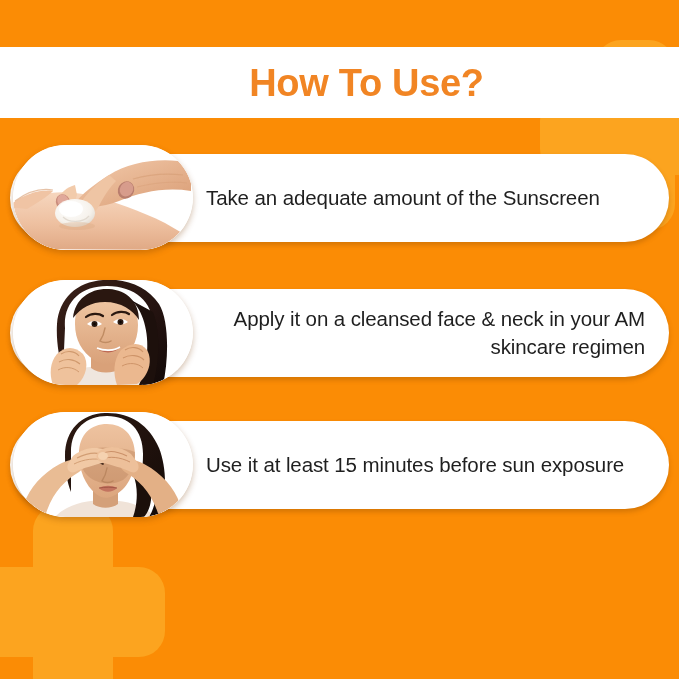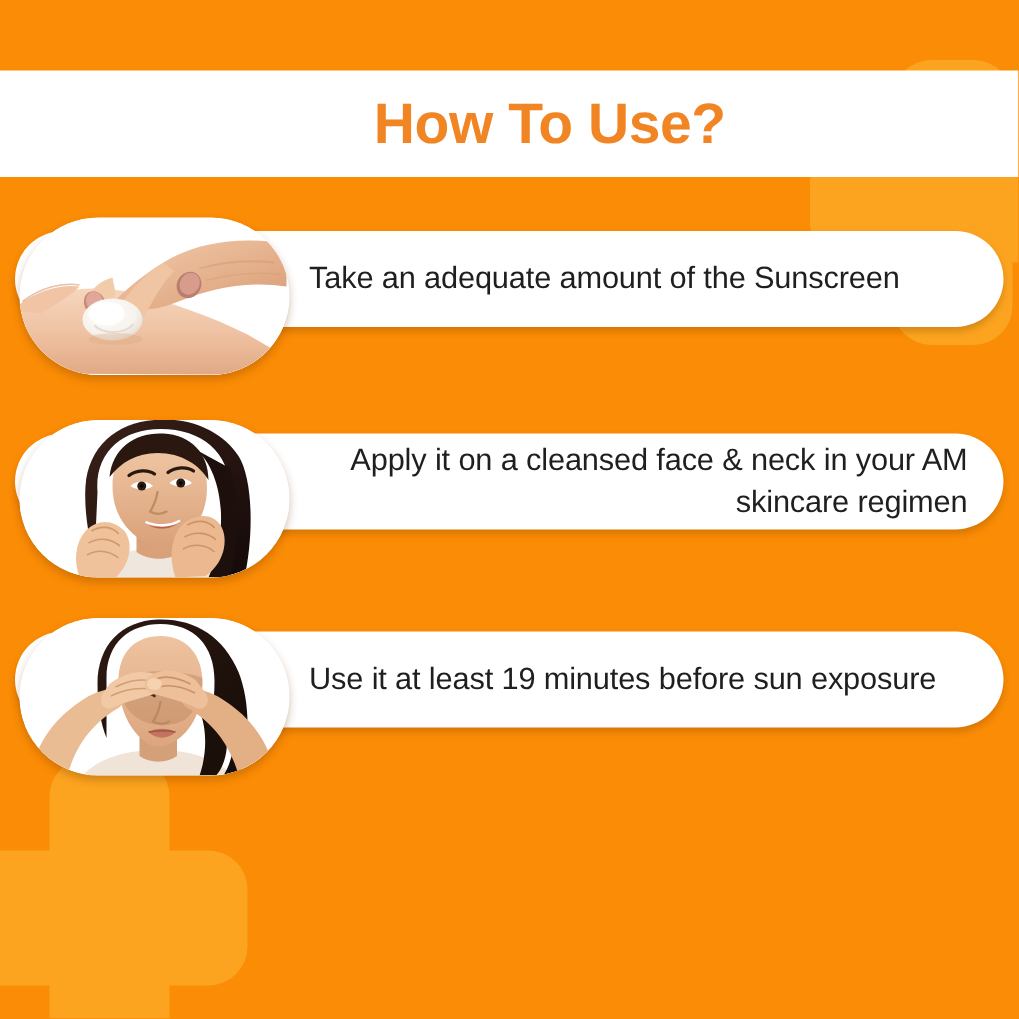--- a/index.html
+++ b/index.html
@@ -92,21 +92,21 @@
   }
   #step-row-0 { top: 145px; }
   #step-row-1 { top: 280px; text-align: right; }
   #step-row-2 { top: 412px; }
 
   .text-pill {
     position: absolute;
     left: 10px;
     top: 9px;
     width: 659px;
-    height: 64px;
+    height: 88px;
     background: #FFFFFF;
     border-radius: 44px;
     box-shadow: 0 3px 5px rgba(120, 60, 0, 0.28);
     display: flex;
     align-items: center;
     box-sizing: border-box;
     padding-left: 196px;
     padding-right: 24px;
   }
   .step-text {
@@ -285,21 +285,21 @@
           <path d="M48 74 C 54 70, 62 71, 66 76" fill="none" stroke="#D09A6E" stroke-width="1.2"></path>
           <path d="M46 82 C 53 78, 61 79, 67 84" fill="none" stroke="#D09A6E" stroke-width="1.1"></path>
           <path d="M45 90 C 52 86, 60 87, 66 92" fill="none" stroke="#D09A6E" stroke-width="1"></path>
         </svg>
       </div>
     </div>
   </div>
 
   <div class="step-row" id="step-row-2">
     <div class="text-pill">
-      <div class="step-text">Use it at least 19 minutes before sun exposure</div>
+      <div class="step-text">Use it at least 15 minutes before sun exposure</div>
     </div>
     <div class="img-card">
       <div class="photo">
         <svg viewBox="0 0 180 105" preserveAspectRatio="xMidYMid slice" aria-hidden="true">
           <defs>
             <linearGradient id="skinf3" x1="0" y1="0" x2="0" y2="1">
               <stop offset="0%" stop-color="#EEC3A0"></stop>
               <stop offset="100%" stop-color="#DCA67E"></stop>
             </linearGradient>
             <linearGradient id="hair3" x1="0" y1="0" x2="1" y2="1">

